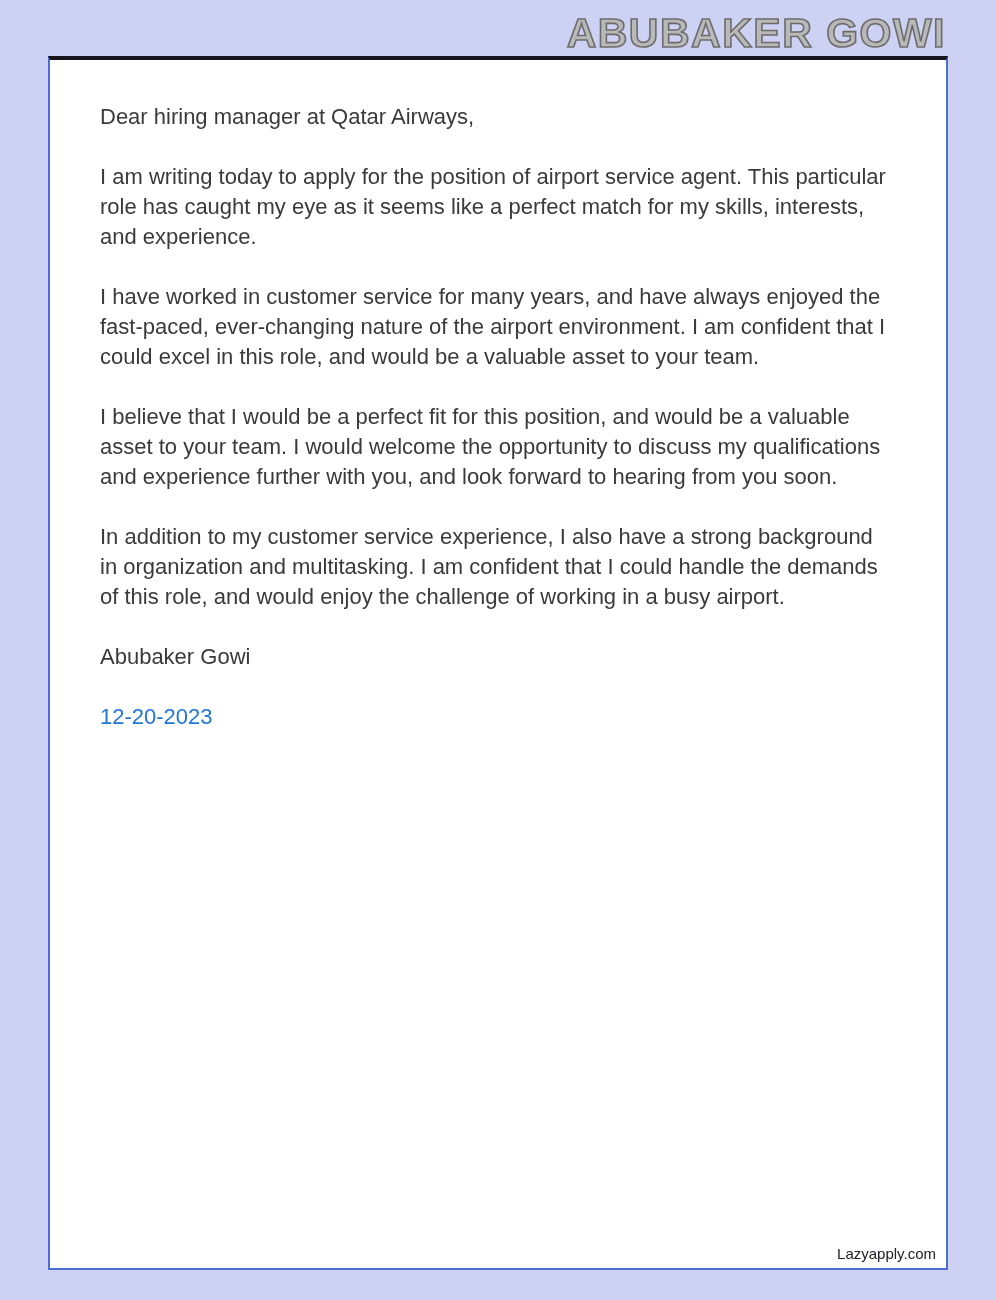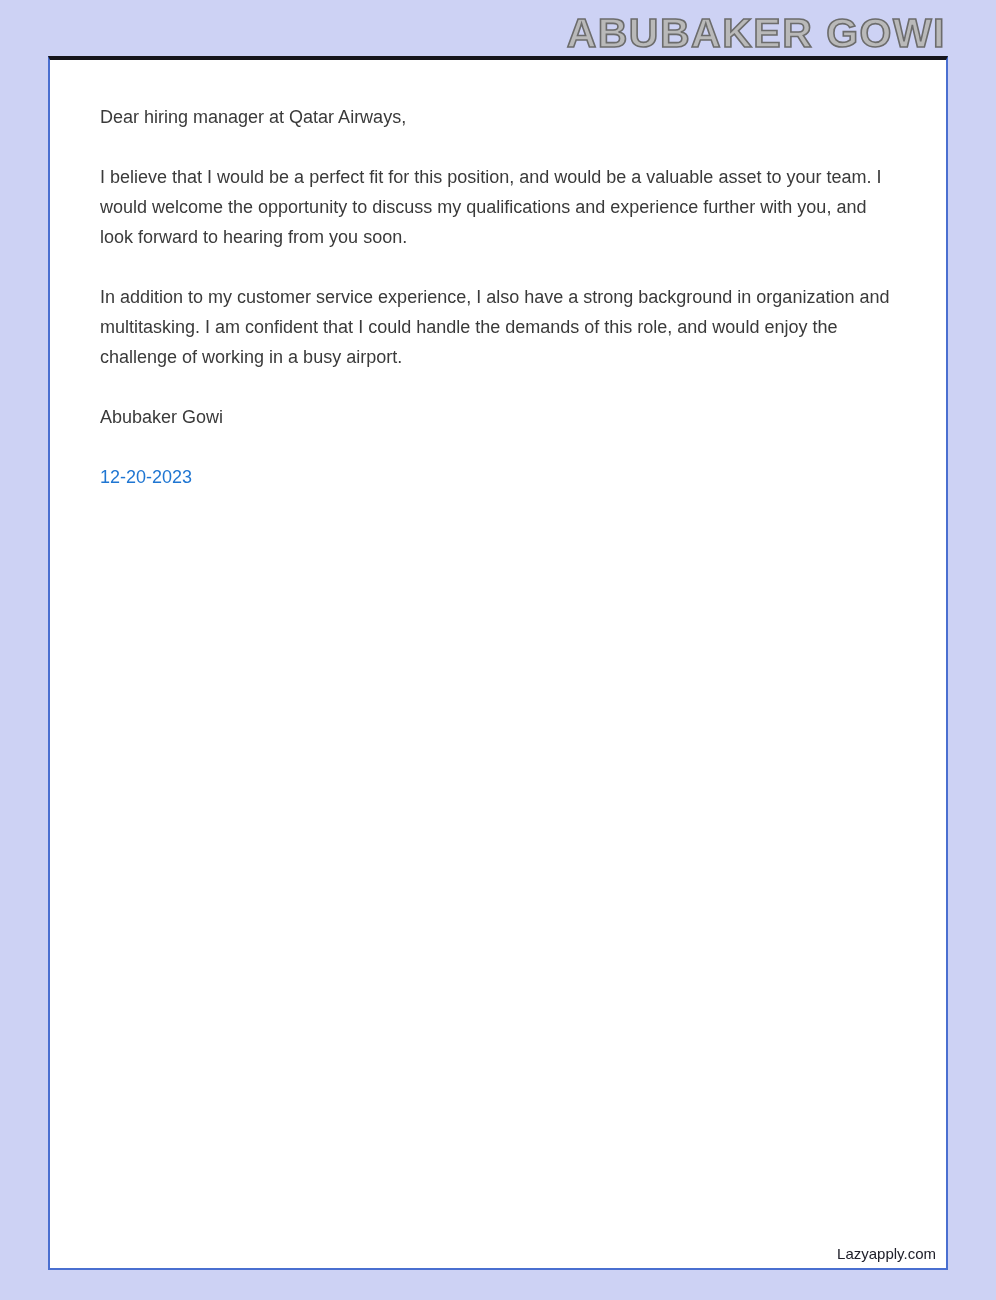--- a/index.html
+++ b/index.html
@@ -27,21 +27,21 @@
     top: 56px;
     left: 48px;
     right: 48px;
     bottom: 30px;
     background: #ffffff;
     border: 2px solid #4a6fd0;
     border-top: 4px solid #15151b;
     padding: 42px 50px 20px 50px;
   }
   .letter-box p {
-    font-size: 18px;
+    font-size: 22px;
     line-height: 30px;
     color: #3a3a3a;
     margin-bottom: 30px;
   }
   .letter-box p.date {
     color: #1f76d2;
     margin-bottom: 12px;
   }
   .brand-footer {
     position: absolute;
@@ -52,21 +52,23 @@
   }
 </style>
 </head>
 <body>
 
 <div class="header-name">ABUBAKER GOWI</div>
 
 <div class="letter-box">
   <p>Dear hiring manager at Qatar Airways,</p>
 
+  <p>I am writing today to apply for the position of airport service agent. This particular role has caught my eye as it seems like a perfect match for my skills, interests, and experience.</p>
 
+  <p>I have worked in customer service for many years, and have always enjoyed the fast-paced, ever-changing nature of the airport environment. I am confident that I could excel in this role, and would be a valuable asset to your team.</p>
 
   <p>I believe that I would be a perfect fit for this position, and would be a valuable asset to your team. I would welcome the opportunity to discuss my qualifications and experience further with you, and look forward to hearing from you soon.</p>
 
   <p>In addition to my customer service experience, I also have a strong background in organization and multitasking. I am confident that I could handle the demands of this role, and would enjoy the challenge of working in a busy airport.</p>
 
 
   <p>Abubaker Gowi</p>
 
   <p class="date">12-20-2023</p>
 

